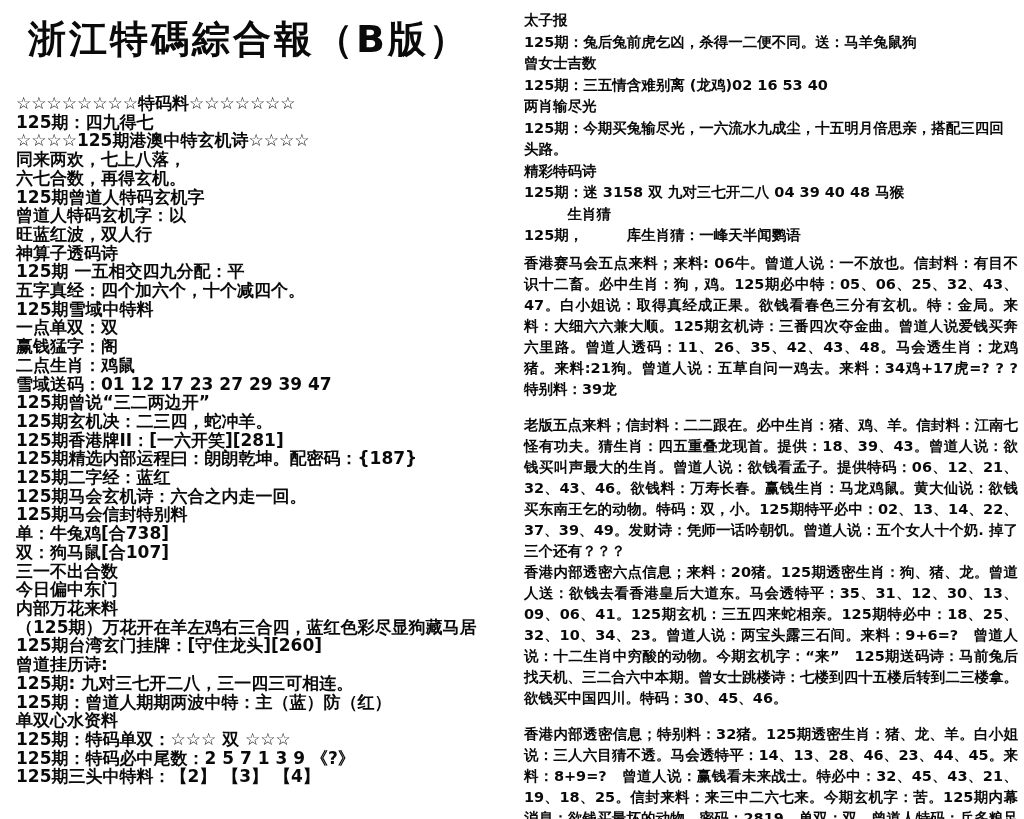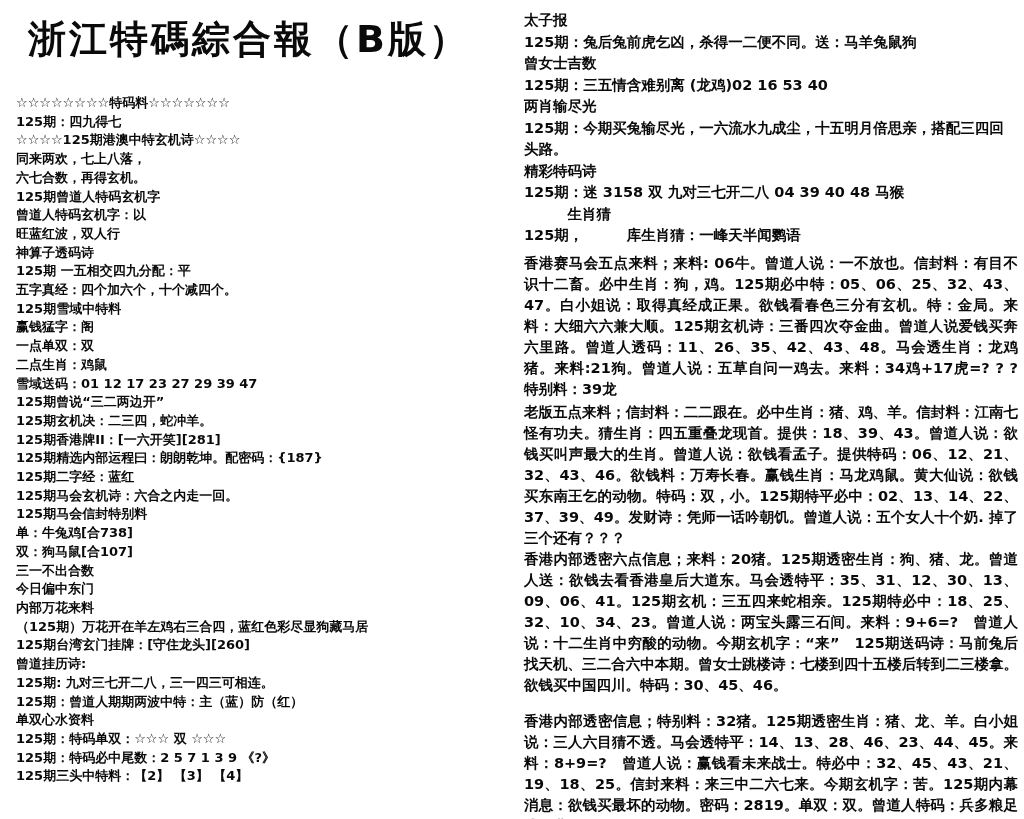--- a/index.html
+++ b/index.html
@@ -31,21 +31,21 @@
     white-space: nowrap;
   }
   .col {
     position: absolute;
     font-weight: bold;
   }
   .col-left {
     left: 16px;
     top: 94px;
     width: 500px;
-    font-size: 13px;
+    font-size: 17px;
   }
   .col-left .ln {
     line-height: 18.7px;
     white-space: pre-wrap;
   }
   .col-right {
     left: 524px;
     top: 10px;
     width: 494px;
     font-size: 14.5px;
@@ -53,21 +53,21 @@
   .col-right .ln {
     line-height: 21.5px;
     white-space: pre-wrap;
   }
   .col-right .para {
     margin: 0;
     line-height: 21px;
     text-align: justify;
   }
   .para.p1 { margin-top: 6px; }
-  .para.p2 { margin-top: 2px; }
+  .para.p2 { margin-top: 15px; }
   .para.p3 { margin-top: 0; }
   .para.p4 { margin-top: 15px; }
 </style>
 </head>
 <body>
 
 <div class="page">
 
   <h1 class="page-title">浙江特碼綜合報（B版）</h1>
 
@@ -77,22 +77,22 @@
     <div class="ln">☆☆☆☆125期港澳中特玄机诗☆☆☆☆</div>
     <div class="ln">同来两欢，七上八落，</div>
     <div class="ln">六七合数，再得玄机。</div>
     <div class="ln">125期曾道人特码玄机字</div>
     <div class="ln">曾道人特码玄机字：以</div>
     <div class="ln">旺蓝红波，双人行</div>
     <div class="ln">神算子透码诗</div>
     <div class="ln">125期 一五相交四九分配：平</div>
     <div class="ln">五字真经：四个加六个，十个减四个。</div>
     <div class="ln">125期雪域中特料</div>
+    <div class="ln">一点单双：双</div>
     <div class="ln">赢钱猛字：阁</div>
-    <div class="ln">一点单双：双</div>
     <div class="ln">二点生肖：鸡鼠</div>
     <div class="ln">雪域送码：01 12 17 23 27 29 39 47</div>
     <div class="ln">125期曾说“三二两边开”</div>
     <div class="ln">125期玄机决：二三四，蛇冲羊。</div>
     <div class="ln">125期香港牌II：[一六开笑][281]</div>
     <div class="ln">125期精选内部运程曰：朗朗乾坤。配密码：{187}</div>
     <div class="ln">125期二字经：蓝红</div>
     <div class="ln">125期马会玄机诗：六合之内走一回。</div>
     <div class="ln">125期马会信封特别料</div>
     <div class="ln">单：牛兔鸡[合738]</div>

